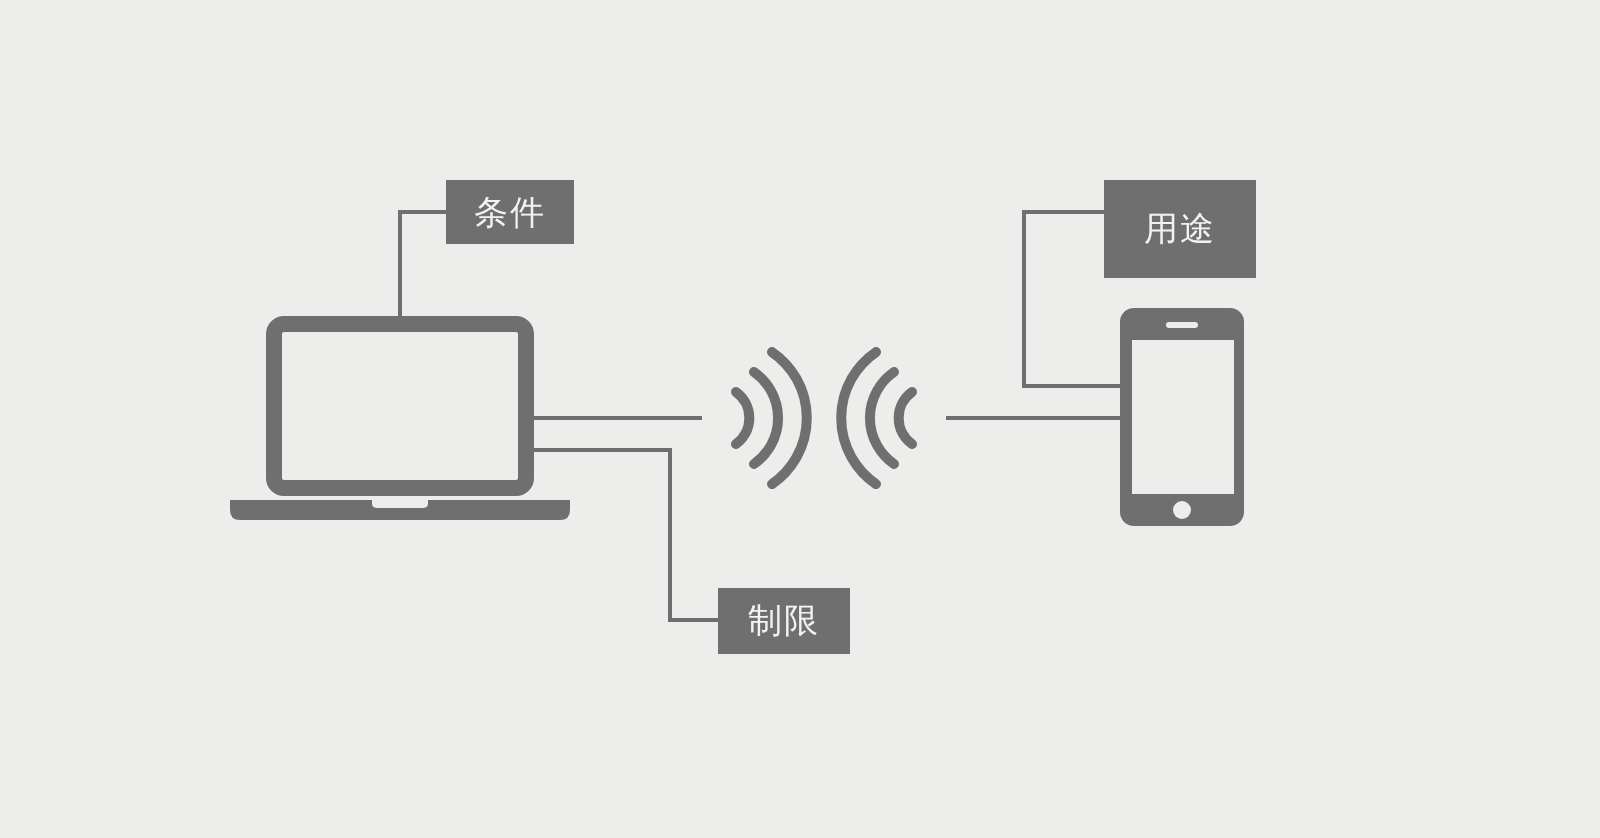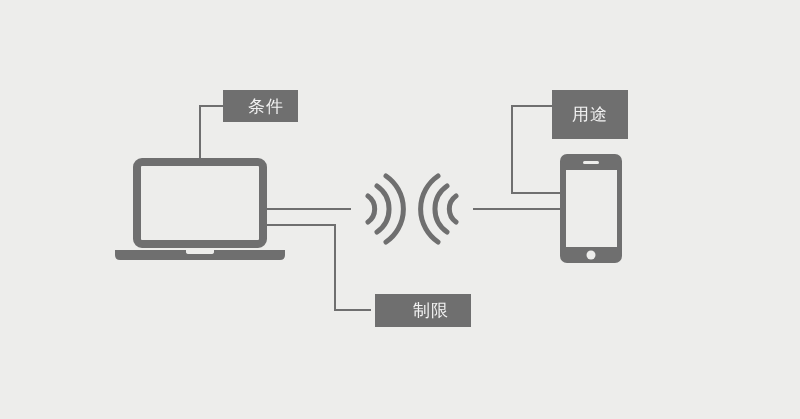--- a/index.html
+++ b/index.html
@@ -40,21 +40,21 @@
   </g>
 
   <g>
     <rect x="560" y="154" width="62" height="109" rx="7" fill="#6f6f6f"></rect>
     <rect x="566" y="170" width="51" height="77" fill="#ededeb"></rect>
     <rect x="583" y="161" width="16" height="3" rx="1.5" fill="#ededeb"></rect>
     <circle cx="591" cy="255" r="4.5" fill="#ededeb"></circle>
   </g>
 </svg>
 
-<div class="label" style="left:223px;top:90px;width:64px;height:32px;padding-left:11px;">
+<div class="label" style="left:223px;top:90px;width:64px;height:32px;">
   <span>条件</span>
 </div>
-<div class="label" style="left:375px;top:294px;width:80px;height:33px;padding-left:16px;">
+<div class="label" style="left:359px;top:294px;width:66px;height:33px;">
   <span>制限</span>
 </div>
 <div class="label" style="left:552px;top:90px;width:76px;height:49px;">
   <span>用途</span>
 </div>
 
 </body></html>

